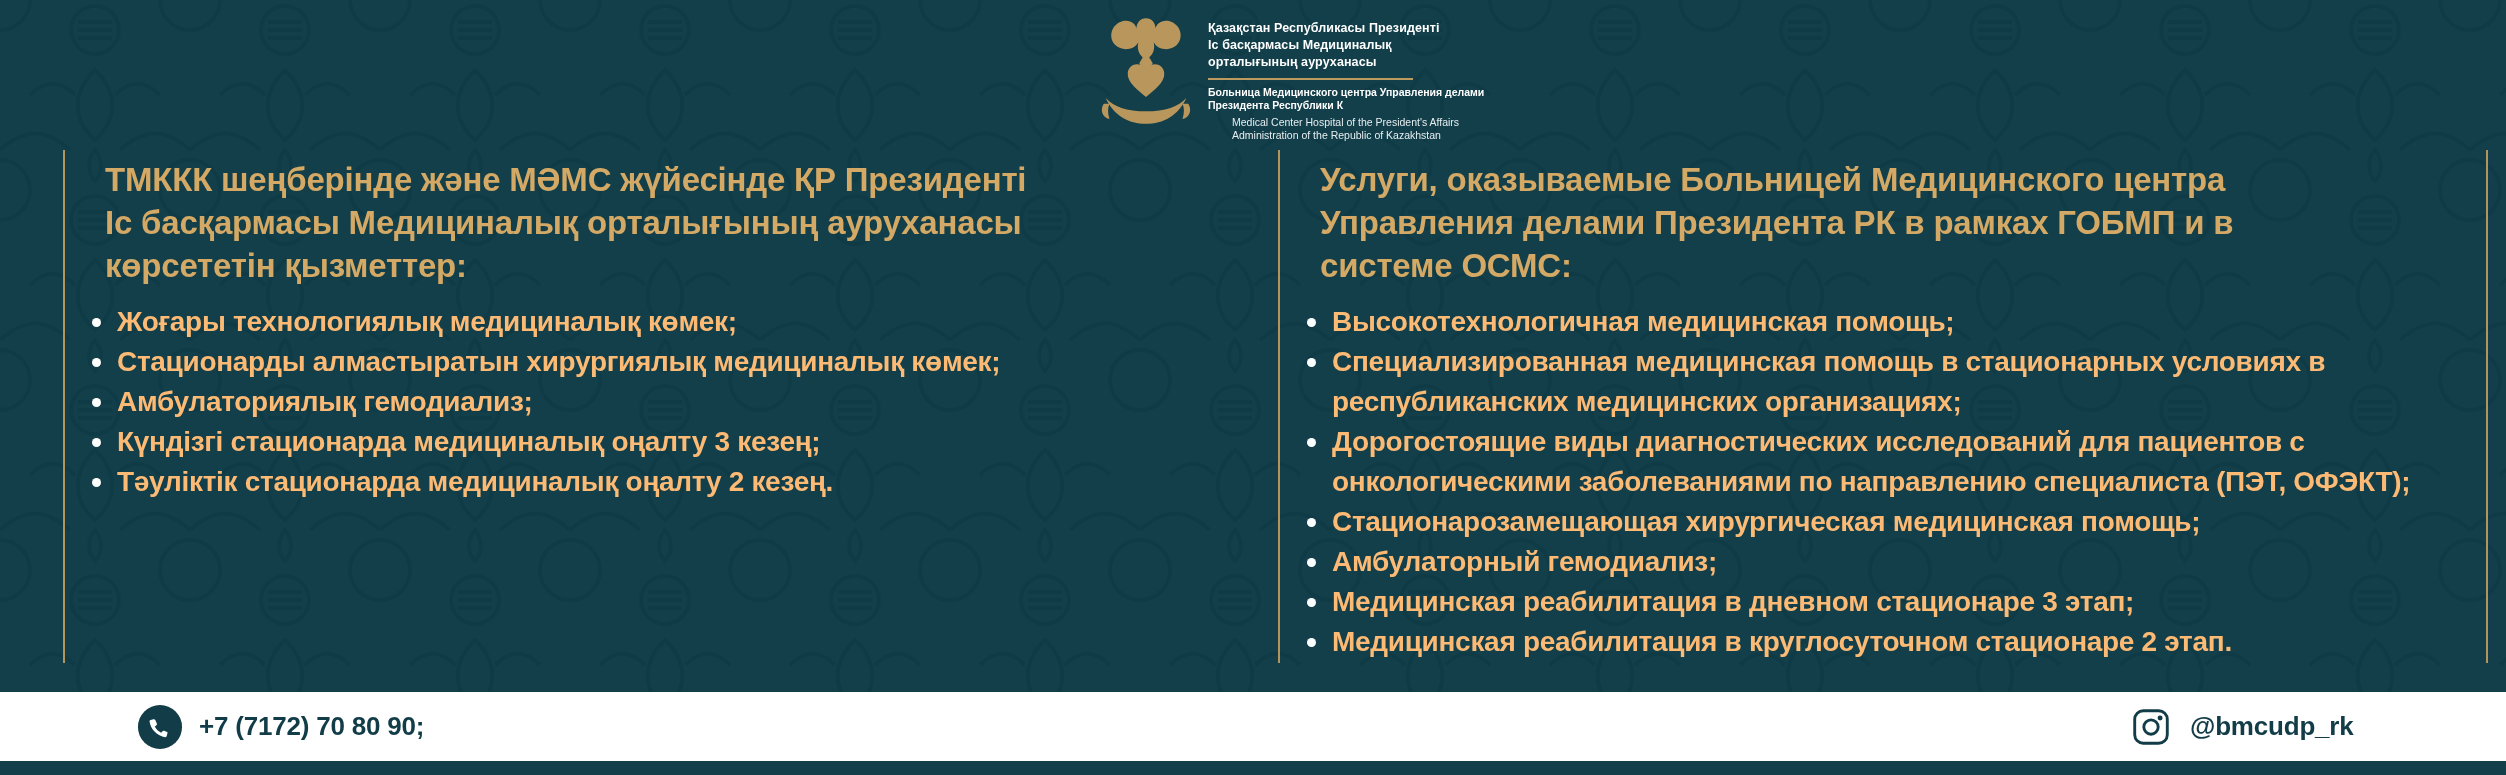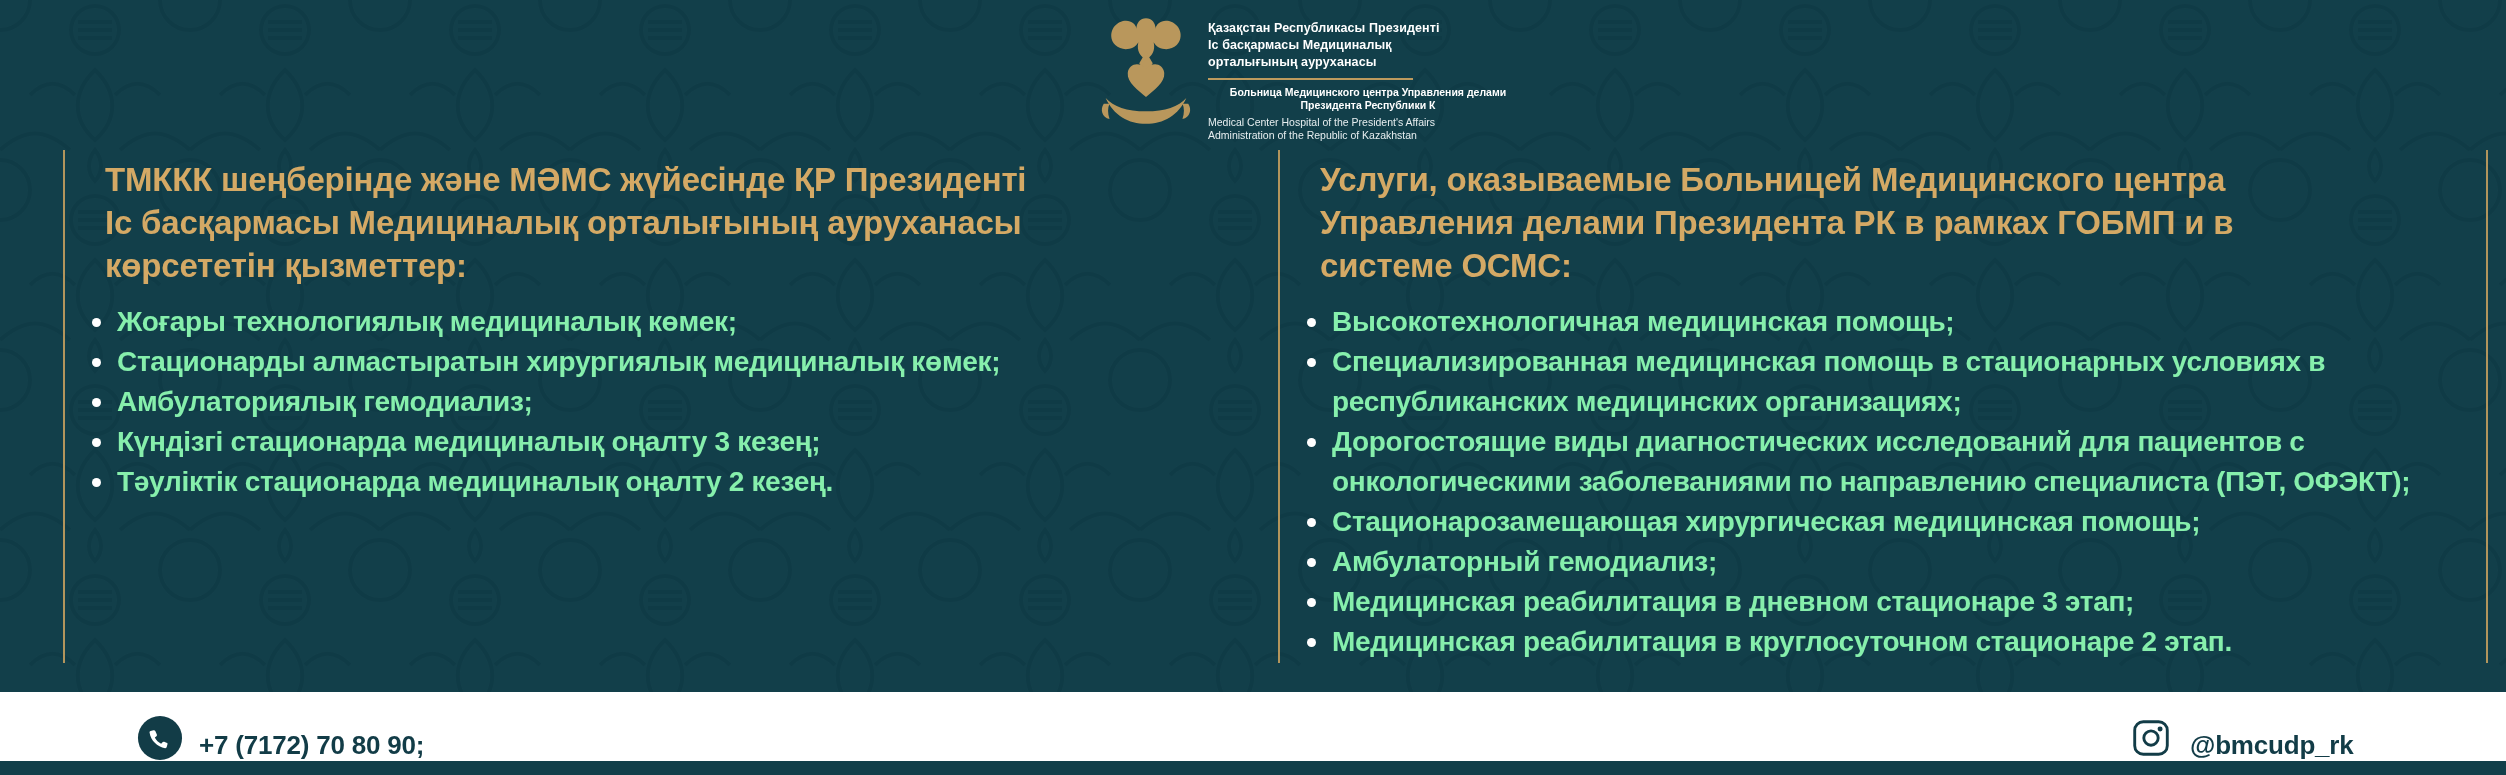--- a/index.html
+++ b/index.html
@@ -9,50 +9,50 @@
     background:#123f4a;
     overflow:hidden;
     font-family:"Liberation Sans",sans-serif;
   }
   .pattern{position:absolute;inset:0;z-index:0;}
   
   .emblem{position:absolute;left:1098px;top:14px;width:96px;height:114px;z-index:2;}
   .logo-text{position:absolute;left:1208px;top:20px;width:320px;z-index:2;}
   .logo-kk{color:#ffffff;font-weight:700;font-size:12.5px;line-height:17px;white-space:pre-line;letter-spacing:.1px;}
   .logo-divider{width:205px;height:2px;background:#bd9a5e;margin:7px 0 6px 0;}
-  .logo-ru{color:#ffffff;font-weight:700;font-size:10.5px;line-height:13px;white-space:pre-line;text-align:center;}
-  .logo-en{color:#e7eef0;font-weight:400;font-size:10.5px;line-height:13px;white-space:pre-line;margin-top:4px;}
+  .logo-ru{color:#ffffff;font-weight:700;font-size:10.5px;line-height:13px;white-space:pre-line;}
+  .logo-en{color:#e7eef0;font-weight:400;font-size:10.5px;line-height:13px;white-space:pre-line;margin-top:4px;margin-left:24px;}
   
   .vrule{position:absolute;top:150px;height:513px;width:2px;background:#c49e5e;opacity:.9;z-index:1;}
   .vrule.left{left:63px;}
   .vrule.mid{left:1278px;}
   .vrule.right{left:2486px;}
   
   .col{position:absolute;top:158px;z-index:2;}
   .col.kk{left:90px;width:1160px;}
   .col.ru{left:1305px;width:1175px;}
   .col-heading{
     margin-left:15px;
     color:#d4a965;font-weight:700;font-size:33px;line-height:43px;
     white-space:pre-line;letter-spacing:-.2px;
   }
   ul.services{list-style:none;margin:15px 0 0 0;padding:0;}
   ul.services li{
     position:relative;padding-left:27px;margin:0;
-    color:#86efac;font-weight:700;font-size:28px;line-height:40px;
+    color:#fdba74;font-weight:700;font-size:28px;line-height:40px;
     white-space:pre-line;letter-spacing:-.3px;
   }
   ul.services li::before{
     content:"";position:absolute;left:2px;top:16px;
     width:9px;height:9px;border-radius:50%;background:#ffffff;
   }
   
   .footer{position:absolute;left:0;top:692px;width:2506px;height:69px;background:#ffffff;z-index:3;}
   .bottom-strip{position:absolute;left:0;top:761px;width:2506px;height:14px;background:#123f4a;z-index:3;}
-  .contact{position:absolute;top:0;height:69px;display:flex;align-items:flex-end;gap:16px;}
+  .contact{position:absolute;top:0;height:69px;display:flex;align-items:center;gap:16px;}
   .contact .txt{color:#123c47;font-weight:700;font-size:26px;letter-spacing:-.2px;white-space:nowrap;}
   .c-phone{left:137px;}
   .c-whatsapp{left:782px;}
   .c-address{left:1292px;}
   .c-instagram{left:2128px;}
   .cicon{display:block;width:46px;height:46px;}
 </style>
 </head>
 <body>
 

